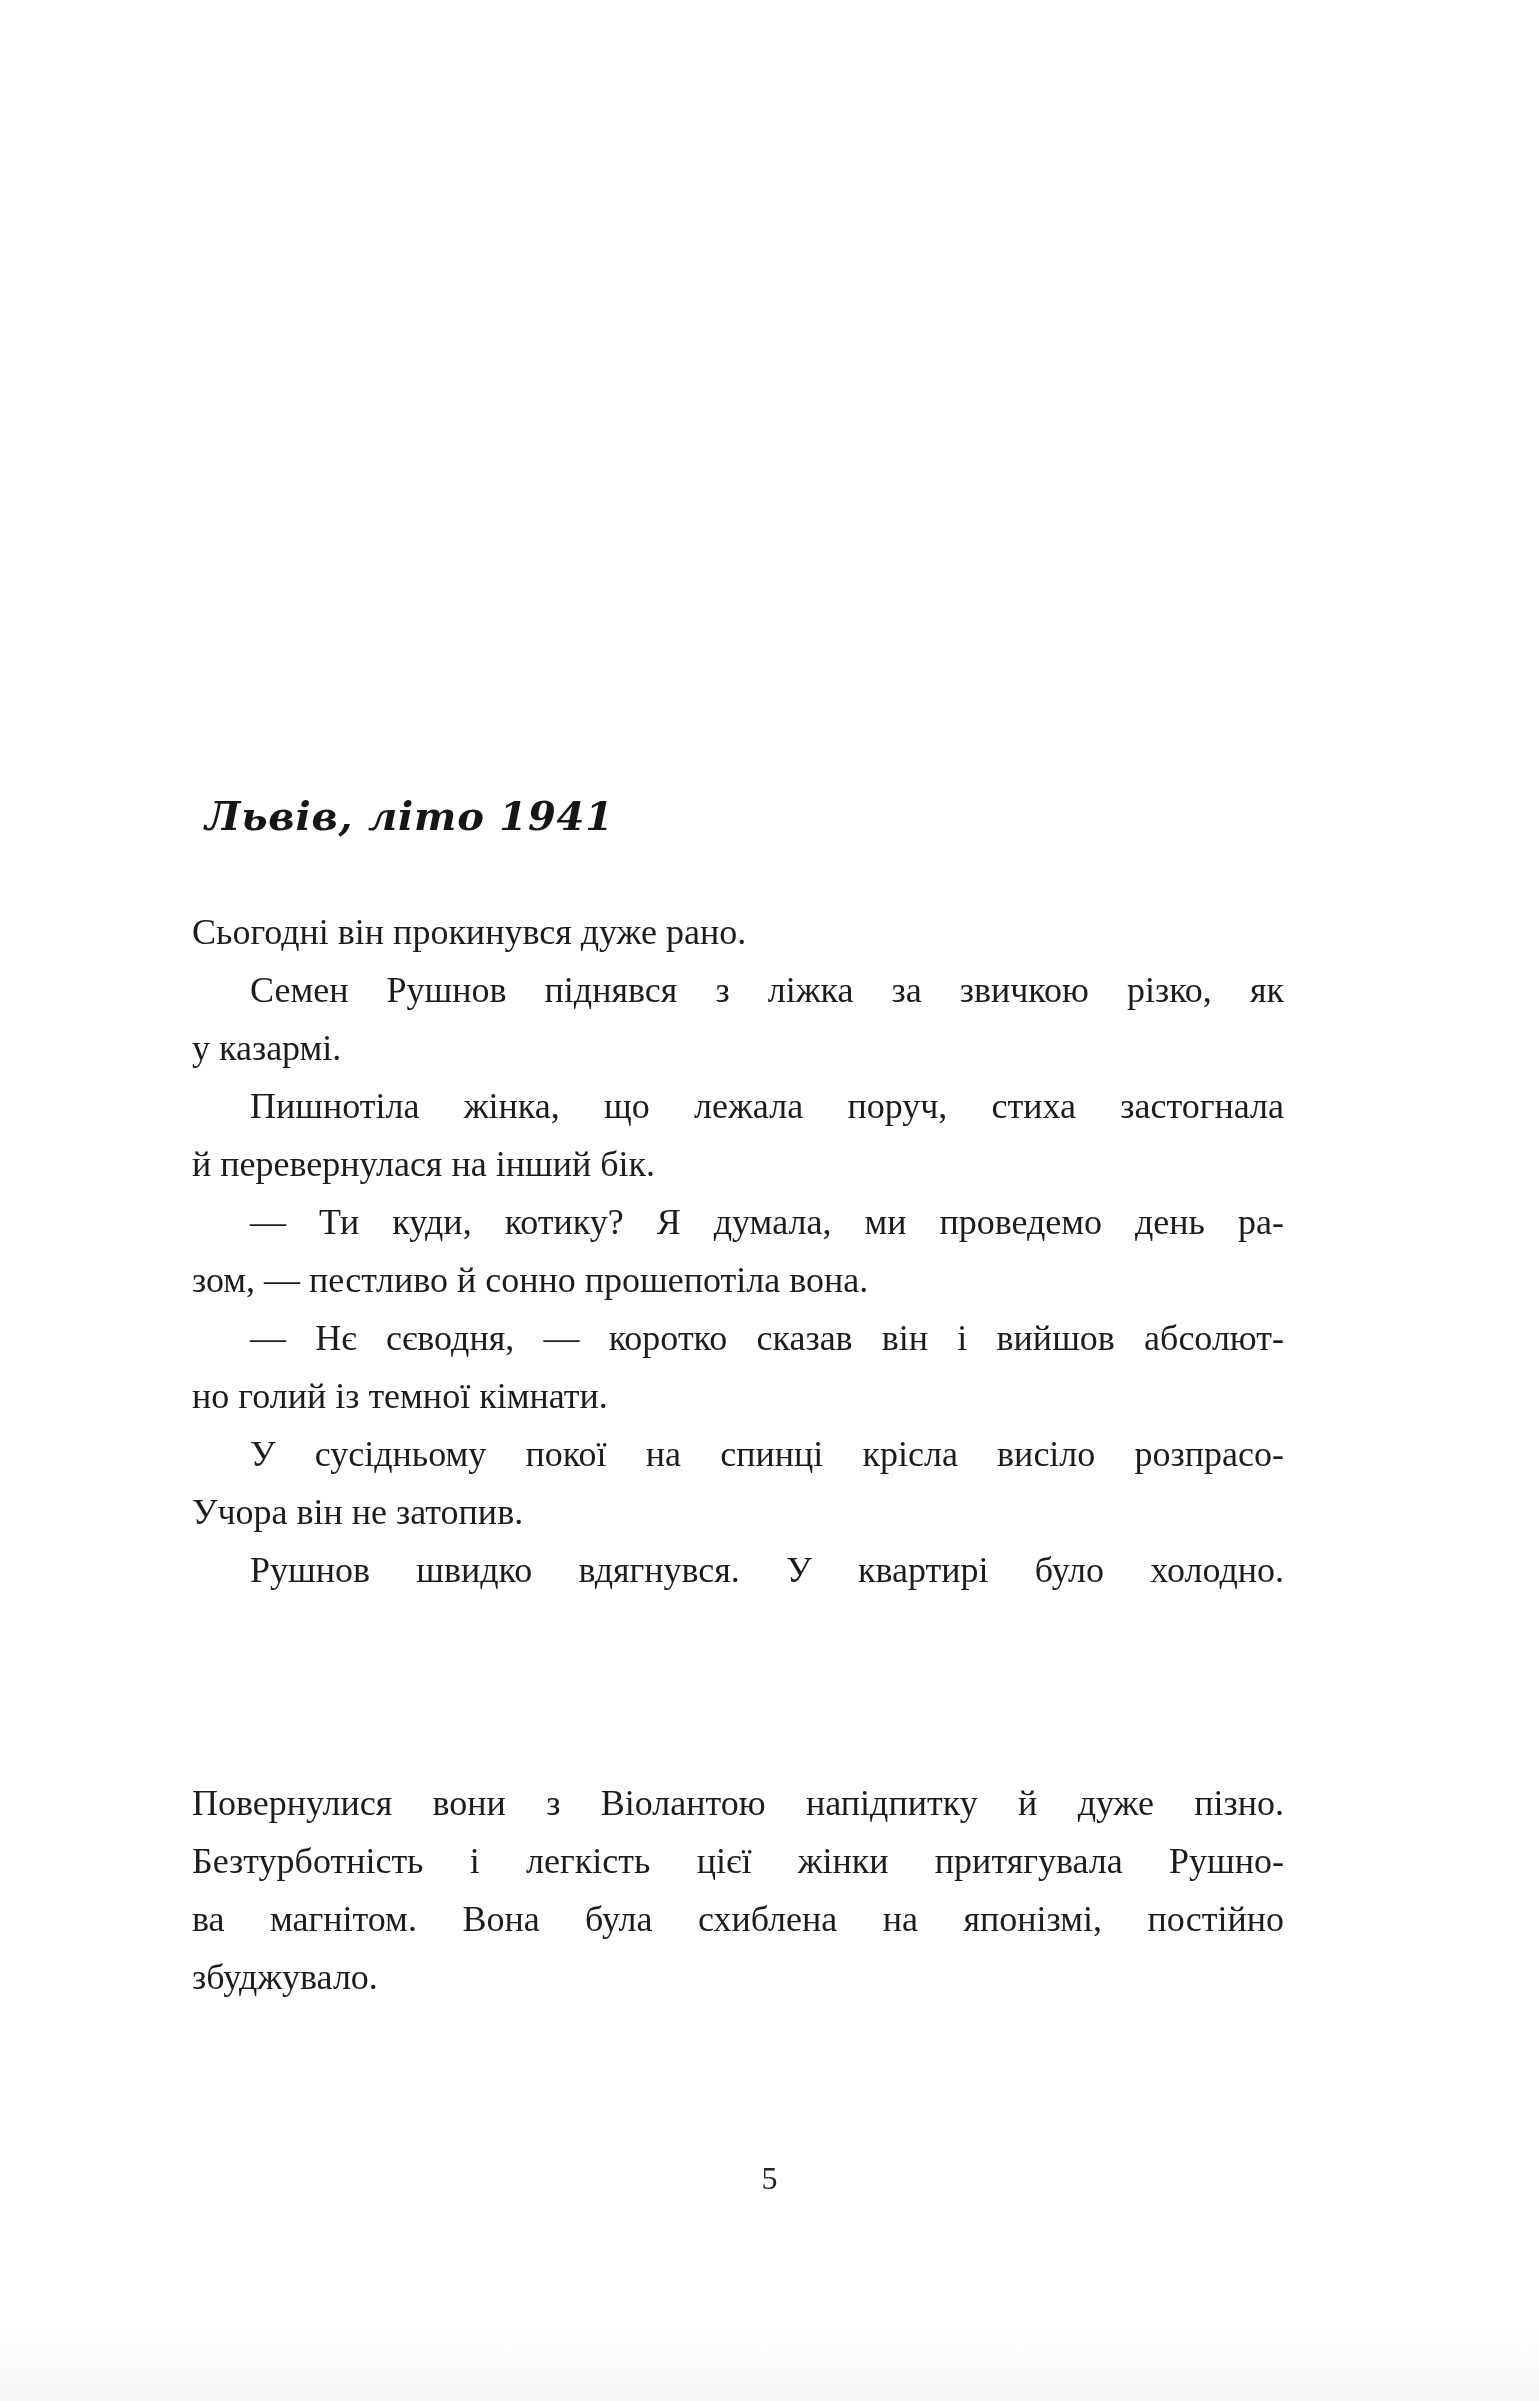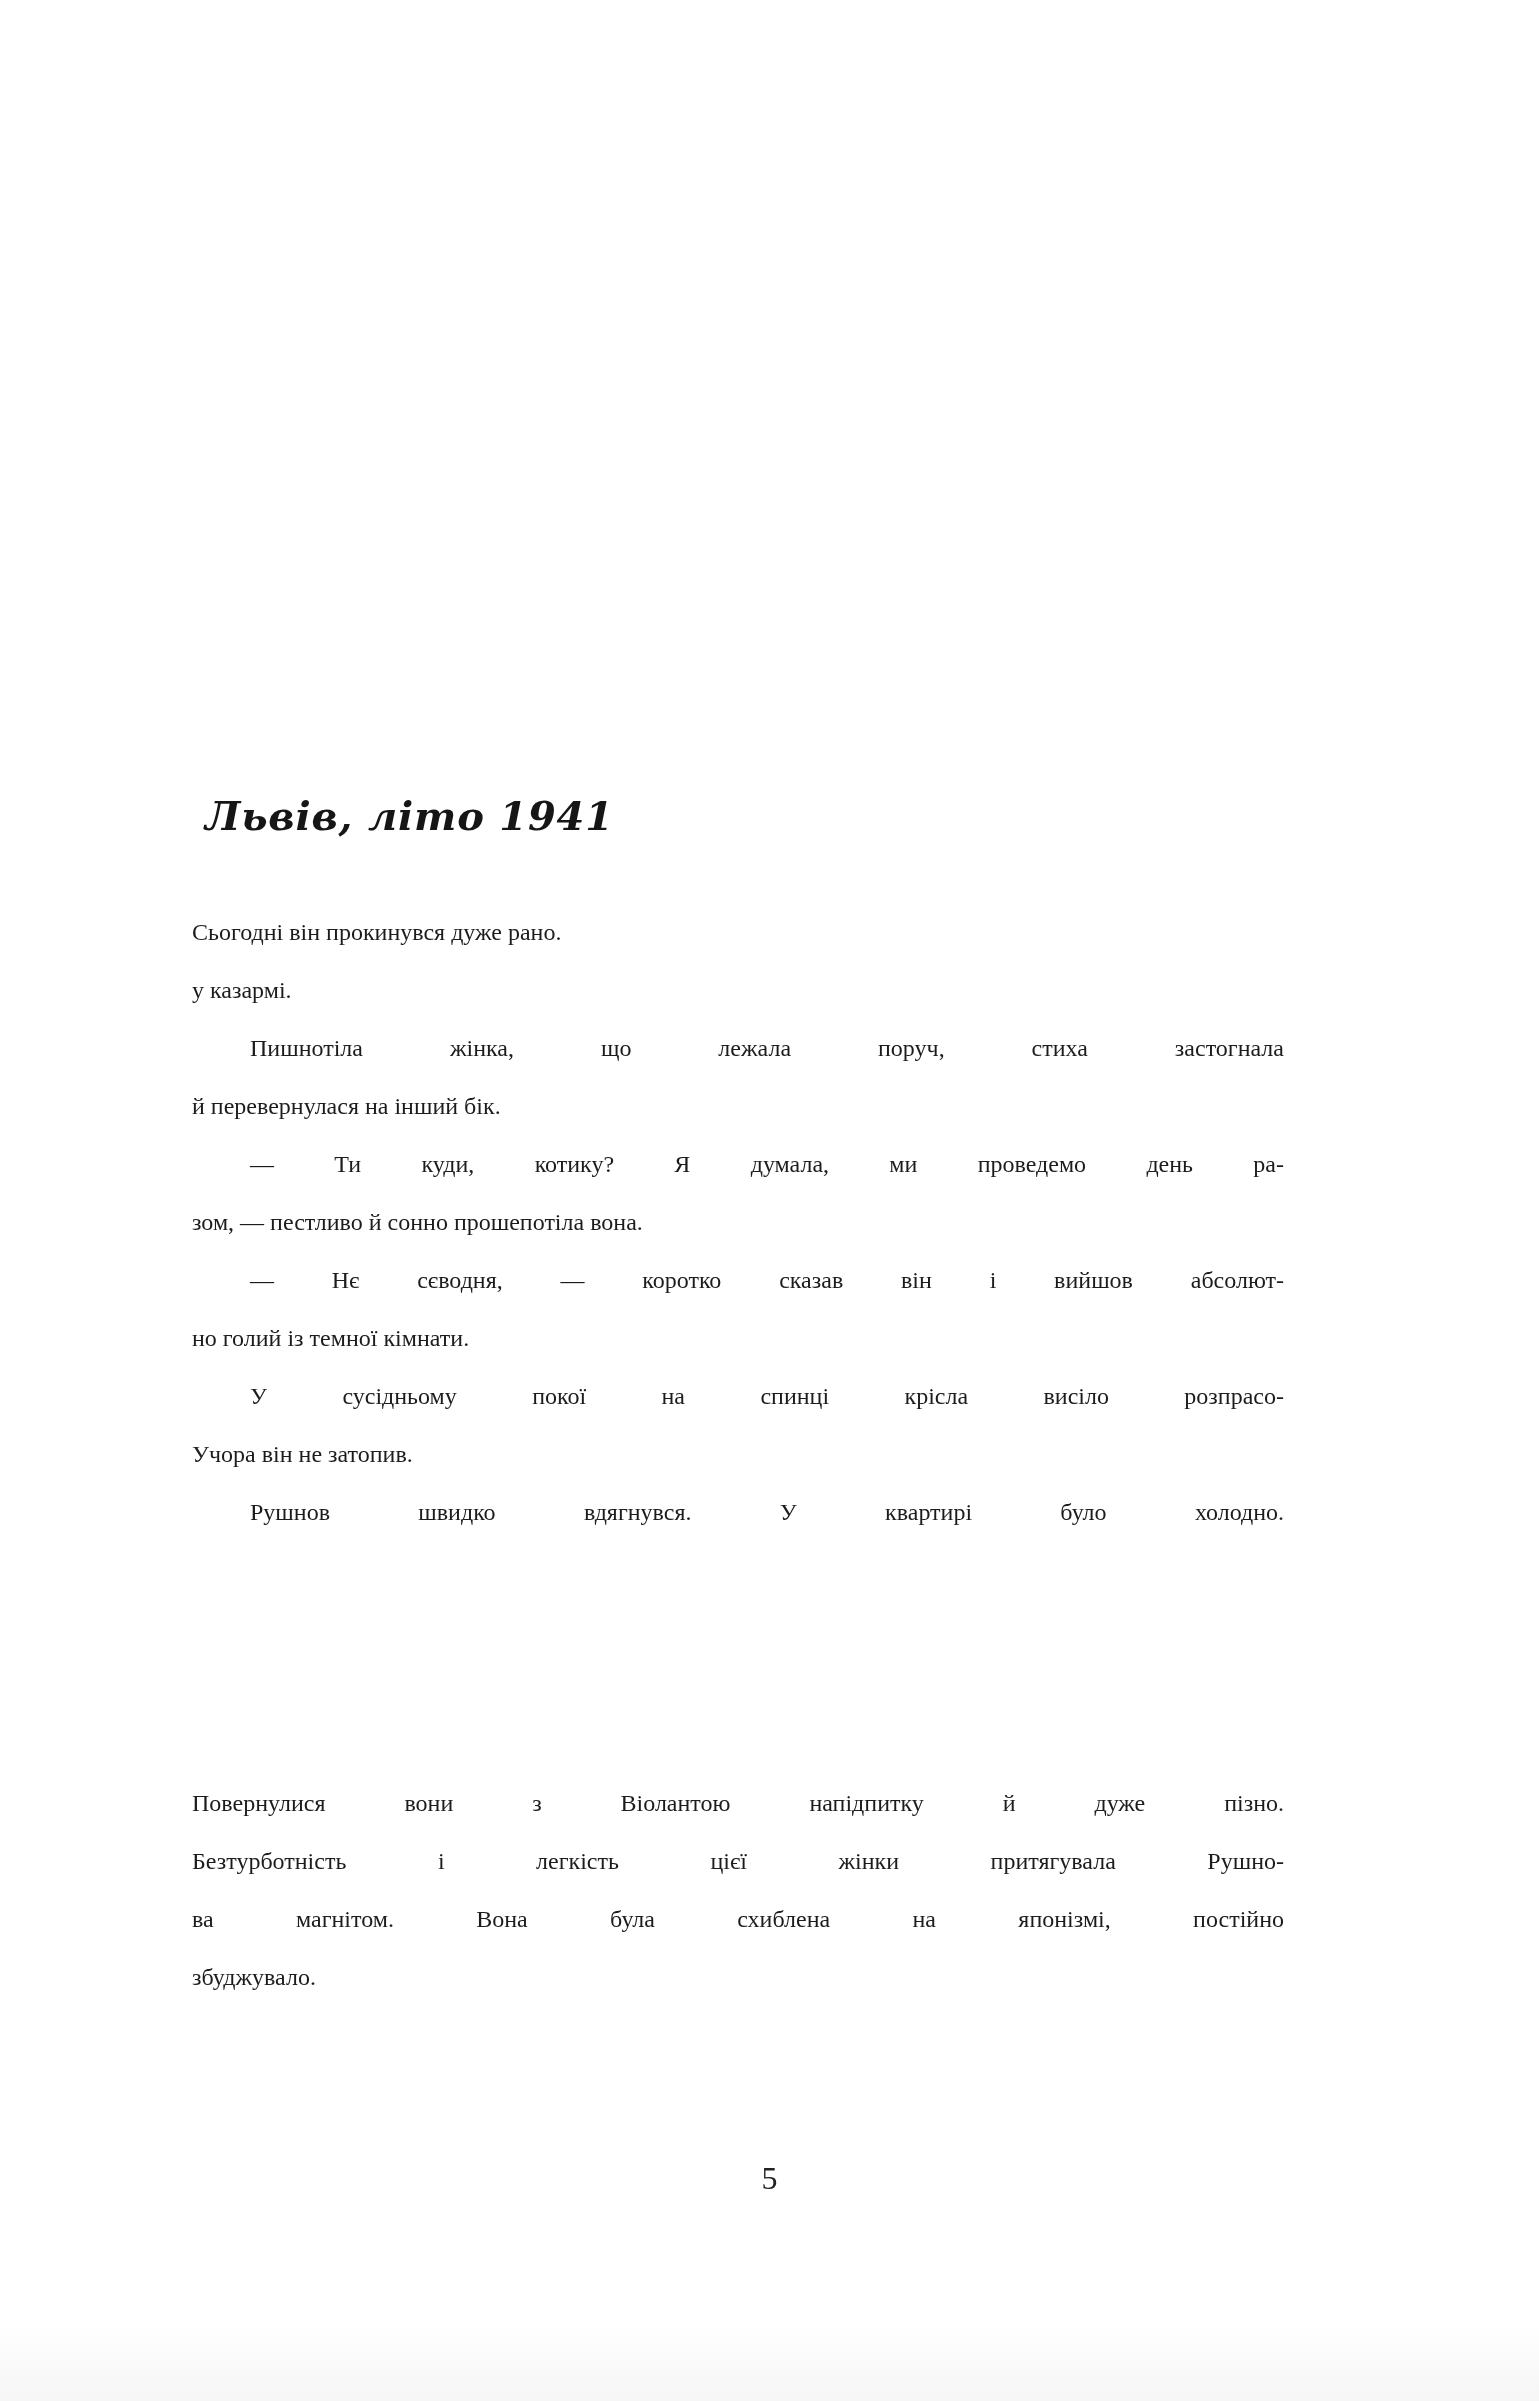--- a/index.html
+++ b/index.html
@@ -39,21 +39,21 @@
       left: 0;
       width: 1092px;
     }
     .section-1 { top: 903px; }
     .section-2 { top: 1774px; }
     .line {
       display: block;
       height: 58px;
       line-height: 58px;
       font-family: "Liberation Serif", "DejaVu Serif", serif;
-      font-size: 24px;
+      font-size: 36px;
       white-space: nowrap;
       color: #1c1c1c;
     }
     .line.indent { padding-left: 58px; }
     .line.justify {
       text-align: justify;
       text-align-last: justify;
       white-space: normal;
       overflow: hidden;
     }
@@ -69,20 +69,21 @@
     }
   </style>
 </head>
 <body>
 
 <div class="page">
   <h2 class="chapter-title">Львів, літо 1941</h2>
 
   <div class="section section-1">
     <span class="line">Сьогодні він прокинувся дуже рано.</span>
+    <span class="line indent justify">Семен Рушнов піднявся з ліжка за звичкою різко, як</span>
     <span class="line">у казармі.</span>
     <span class="line indent justify">Пишнотіла жінка, що лежала поруч, стиха застогнала</span>
     <span class="line">й перевернулася на інший бік.</span>
     <span class="line indent justify">— Ти куди, котику? Я думала, ми проведемо день ра-</span>
     <span class="line">зом, — пестливо й сонно прошепотіла вона.</span>
     <span class="line indent justify">— Нє сєводня, — коротко сказав він і вийшов абсолют-</span>
     <span class="line">но голий із темної кімнати.</span>
     <span class="line indent justify">У сусідньому покої на спинці крісла висіло розпрасо-</span>
     <span class="line">Учора він не затопив.</span>
     <span class="line indent justify">Рушнов швидко вдягнувся. У квартирі було холодно.</span>

